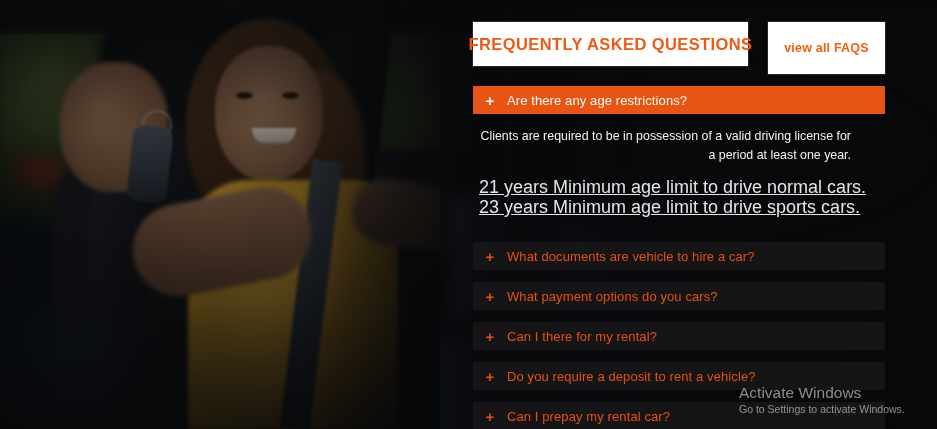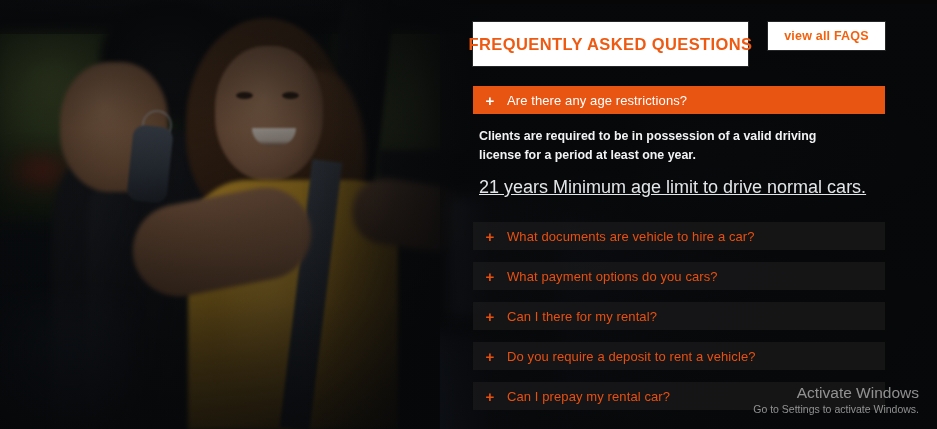--- a/index.html
+++ b/index.html
@@ -227,21 +227,21 @@
   }
   .title-box .t {
     color: #ef5a13;
     font-size: 16.5px;
     font-weight: bold;
     letter-spacing: 0.4px;
     white-space: nowrap;
   }
   .faq-btn {
     margin-left: 20px;
-    width: 117px; height: 28px;
+    width: 117px; height: 52px;
     background: #ffffff;
     display: flex; align-items: center; justify-content: center;
     cursor: pointer;
     box-shadow: 0 0 0 1px rgba(255,255,255,0.12);
   }
   .faq-btn .t {
     color: #f4610e;
     font-size: 12.5px;
     font-weight: bold;
     letter-spacing: 0.2px;
@@ -267,24 +267,25 @@
     letter-spacing: 0.1px;
     text-align: center;
   }
 
   .acc-body {
     padding: 13px 6px 10px 6px;
   }
   .acc-body .lead {
     color: #f2f3f4;
     font-size: 12.4px;
-    font-weight: bold;
+    font-weight: normal;
     line-height: 19px;
     margin: 0 0 12px 0;
     max-width: 372px;
+    text-align: right;
   }
   .acc-body .line {
     color: #e3e6e8;
     font-size: 18px;
     line-height: 20px;
     margin: 0;
     text-decoration: underline;
   }
 
   .acc-item {
@@ -303,21 +304,21 @@
     color: #e8500f;
     font-size: 13px;
     letter-spacing: 0.1px;
   }
   .acc-list { margin-top: 15px; }
 
   
   .watermark {
     position: absolute;
     right: 18px; bottom: 16px;
-    text-align: right;
+    text-align: left;
     width: 180px;
     pointer-events: none;
   }
   .watermark .w1 {
     color: rgba(222,222,222,0.62);
     font-size: 15.5px;
     line-height: 18px;
     font-weight: normal;
   }
   .watermark .w2 {
@@ -381,20 +382,21 @@
       <div class="acc">
 
         <div class="acc-head-open">
           <span class="plus">+</span>
           <span class="q">Are there any age restrictions?</span>
         </div>
 
         <div class="acc-body">
           <p class="lead">Clients are required to be in possession of a valid driving license for a period at least one year.</p>
           <p class="line">21 years Minimum age limit to drive normal cars.</p>
+          <p class="line">23 years Minimum age limit to drive sports cars.</p>
         </div>
 
         <div class="acc-list">
           <div class="acc-item">
             <span class="plus">+</span>
             <span class="q">What documents are vehicle to hire a car?</span>
           </div>
           <div class="acc-item">
             <span class="plus">+</span>
             <span class="q">What payment options do you cars?</span>

